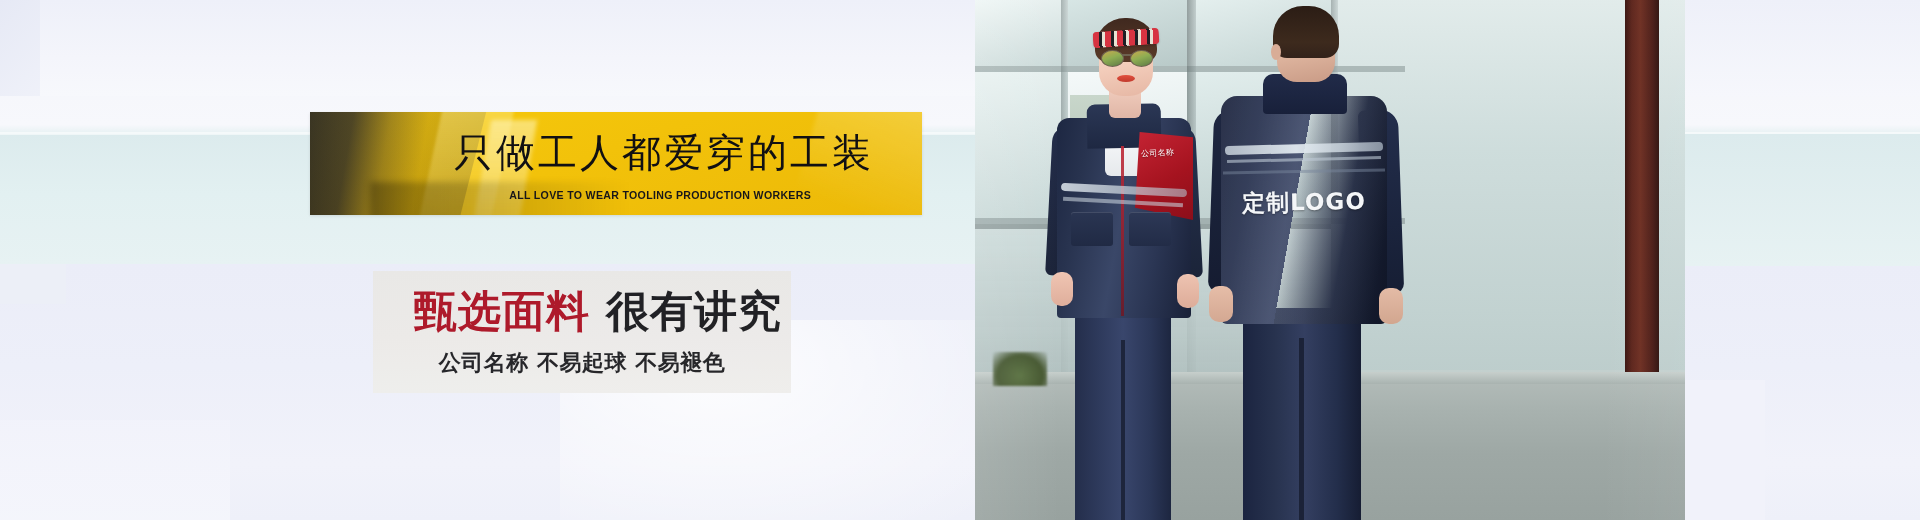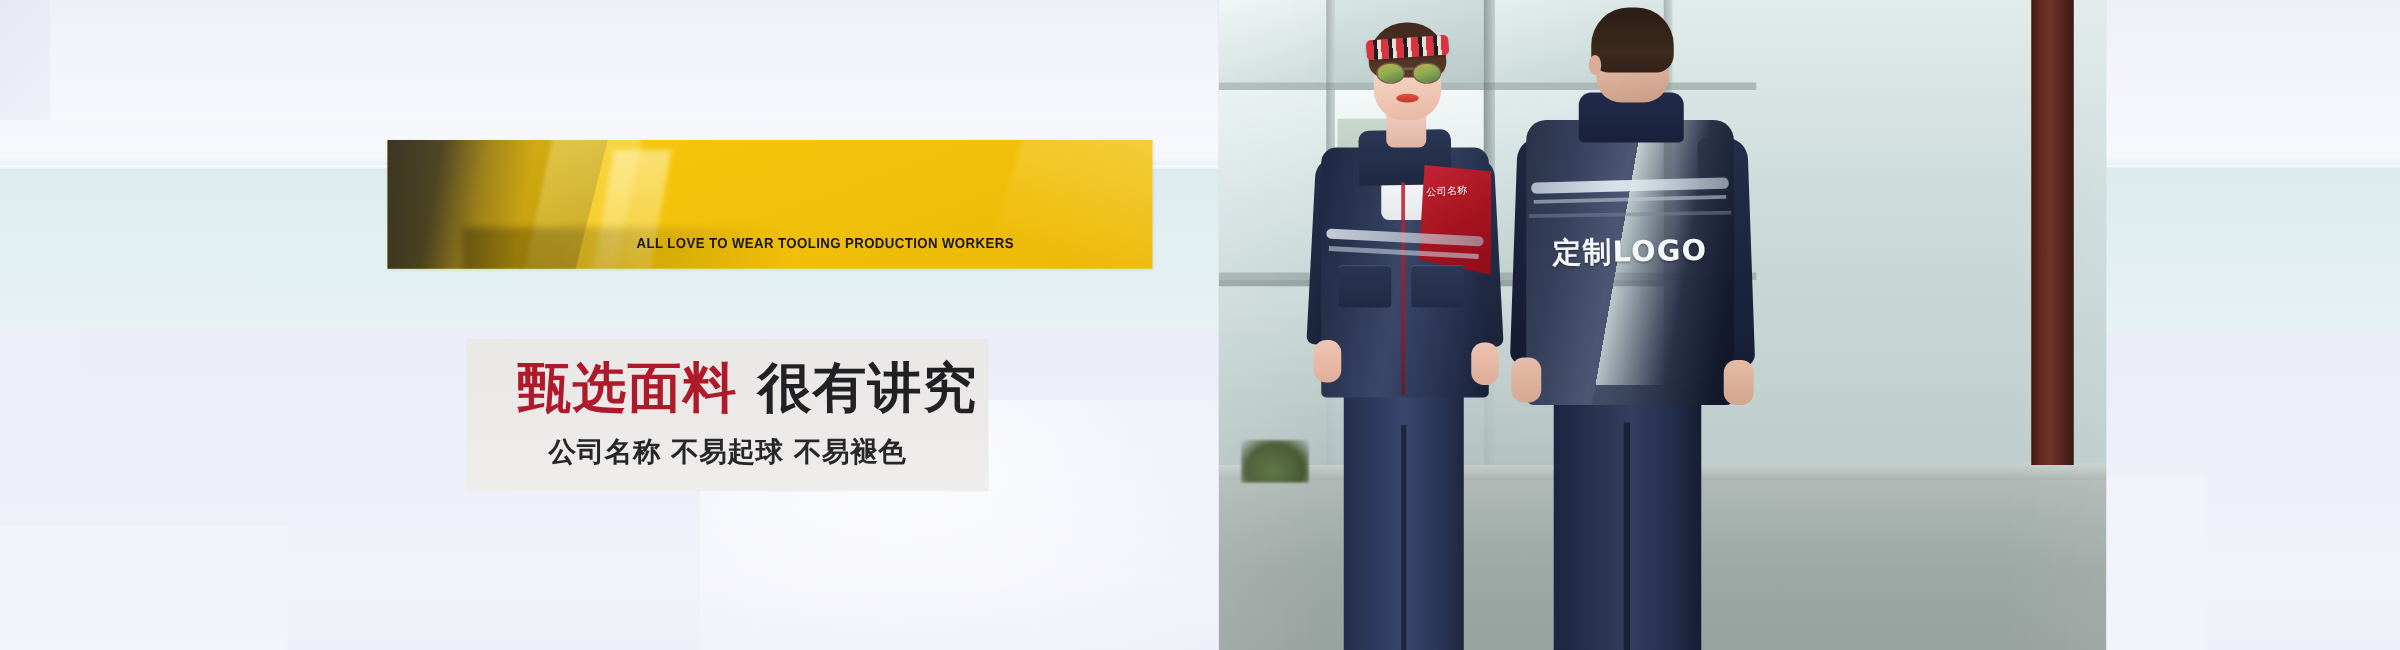--- a/index.html
+++ b/index.html
@@ -586,20 +586,21 @@
   <div class="bg-right-panel-top"></div>
   <div class="bg-right-panel-mid"></div>
   <div class="bg-right-notch"></div>
 
   <div class="yellow-bar">
     <div class="streak-1"></div>
     <div class="streak-2"></div>
     <div class="streak-3"></div>
     <div class="streak-4"></div>
     <div class="streak-5"></div>
+    <div class="yb-title">只做工人都爱穿的工装</div>
     <div class="yb-sub">ALL LOVE TO WEAR TOOLING PRODUCTION WORKERS</div>
   </div>
 
   <div class="slogan-block">
     <div class="slogan-line-1">
       <span class="slogan-hl">甄选面料</span><span class="slogan-rest"> 很有讲究</span>
     </div>
     <div class="slogan-line-2">公司名称 不易起球 不易褪色</div>
   </div>
 

